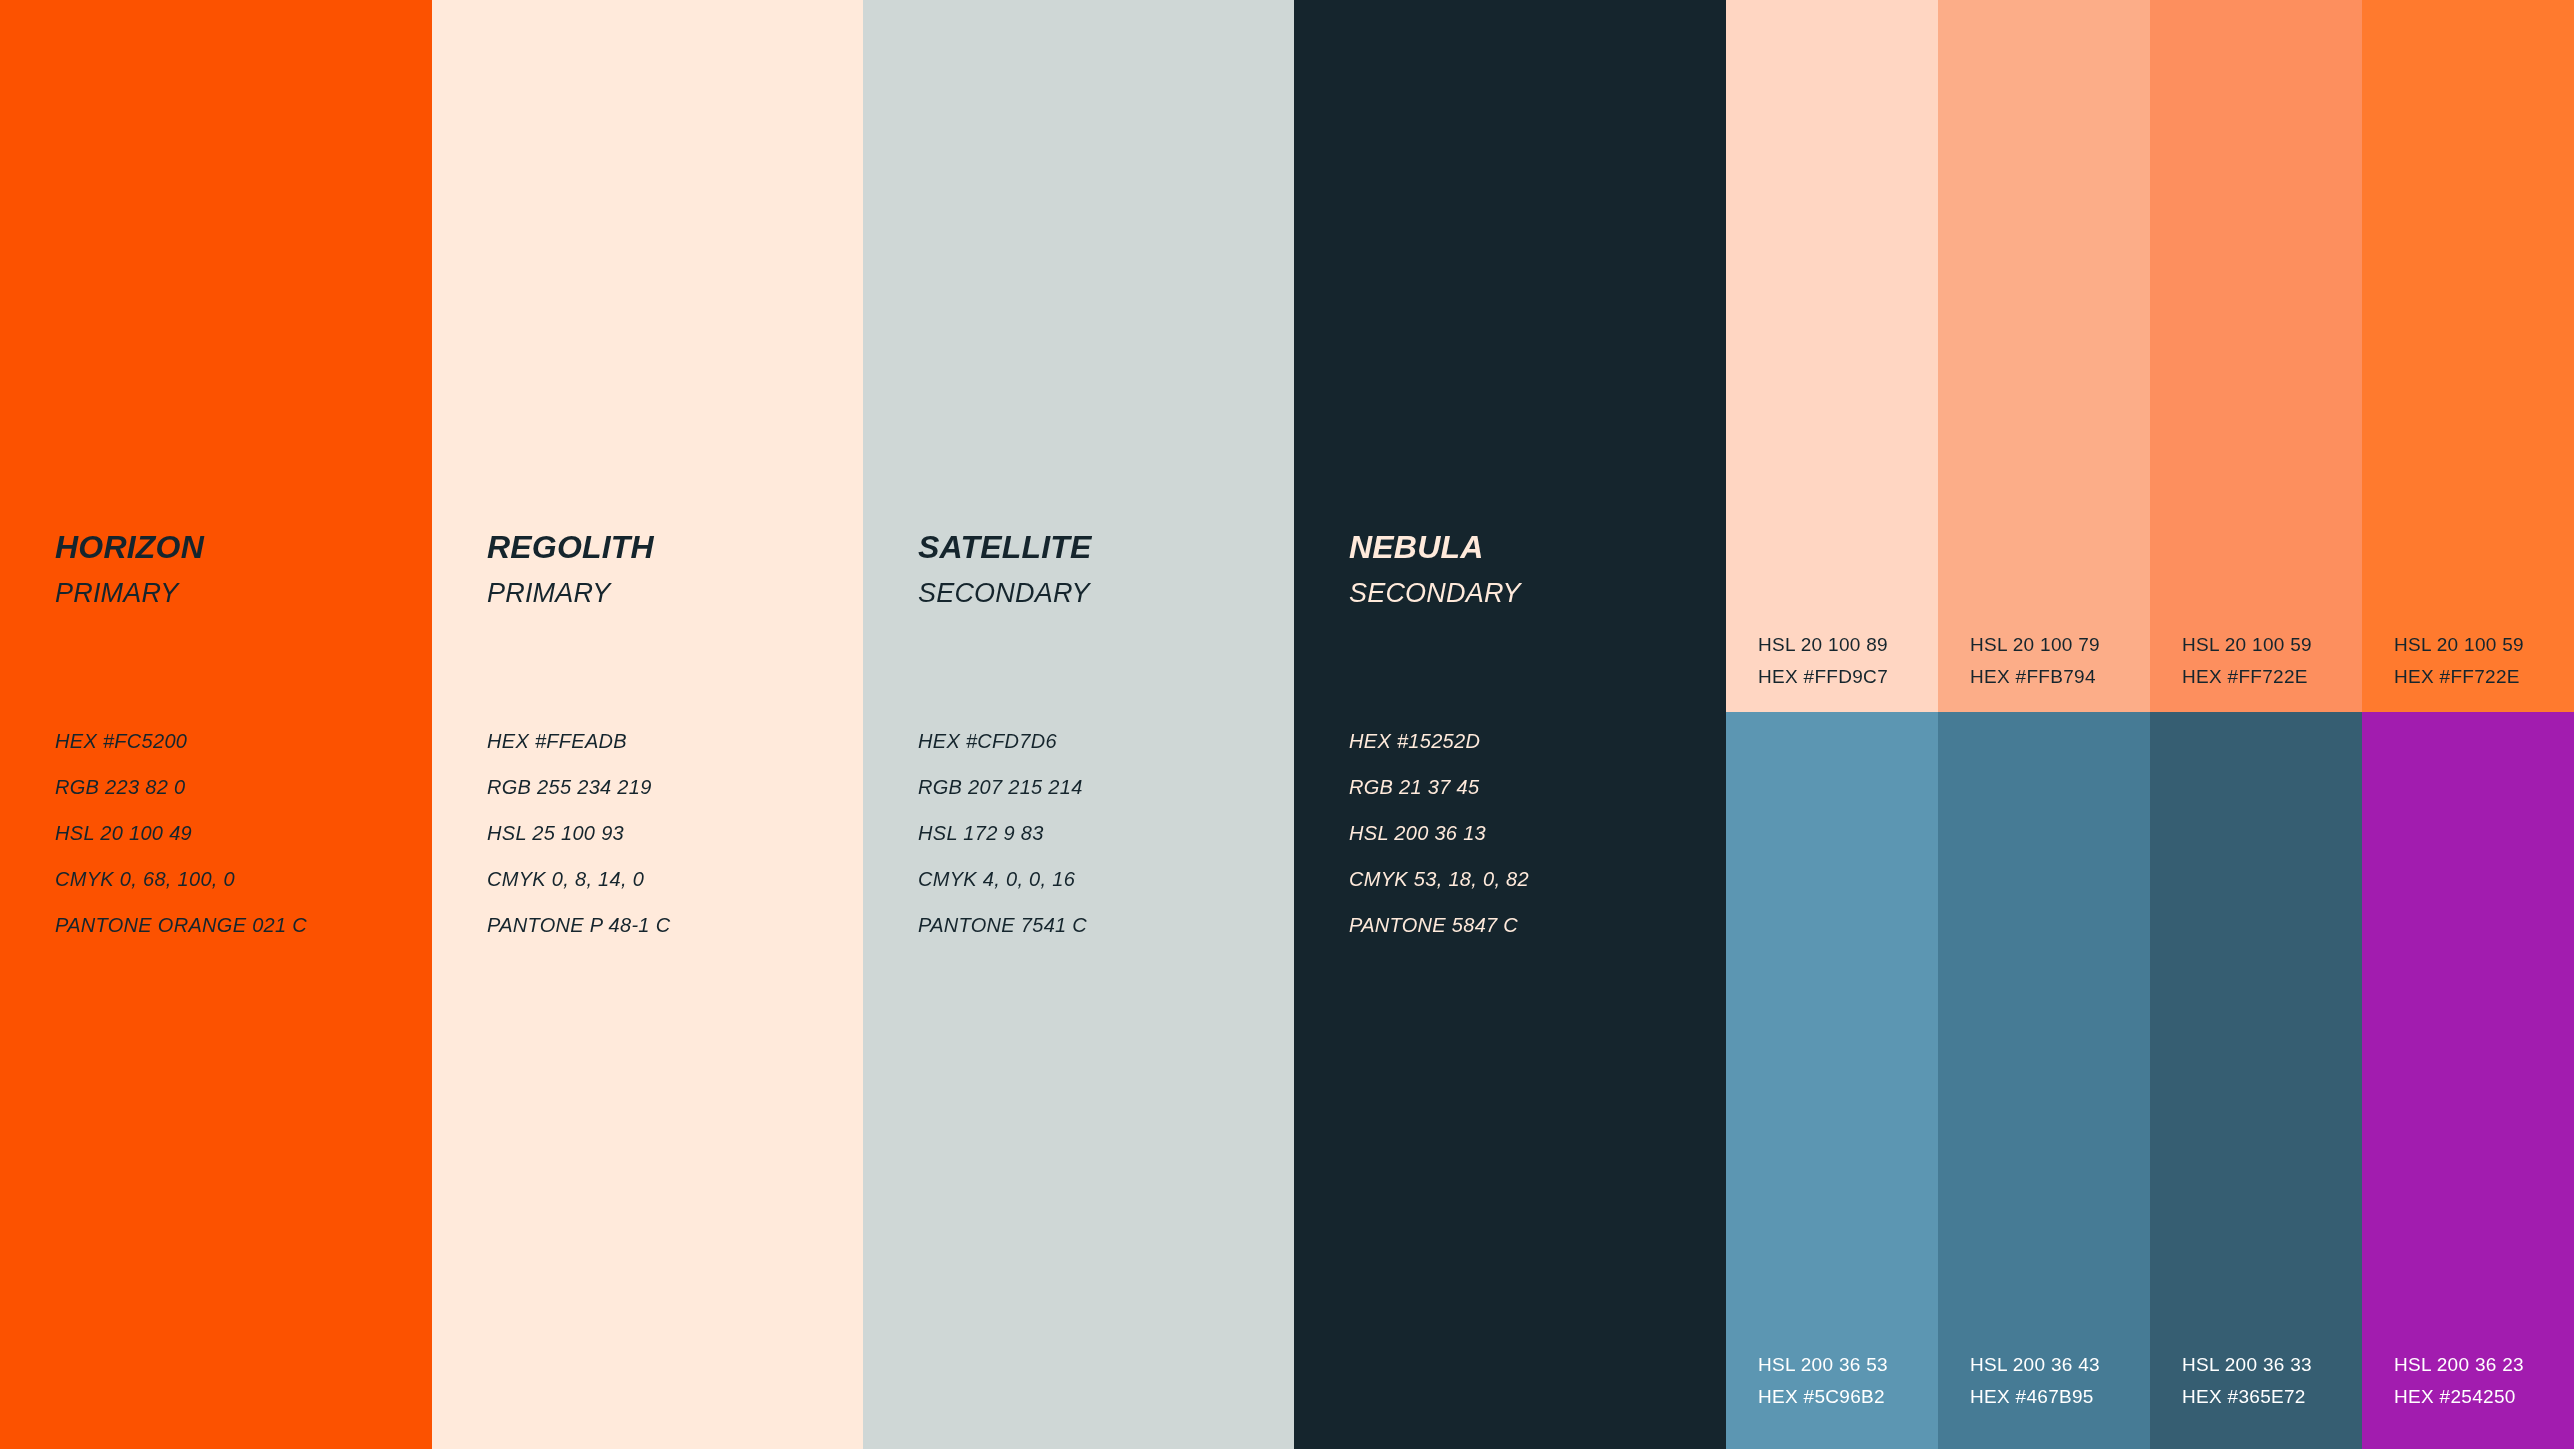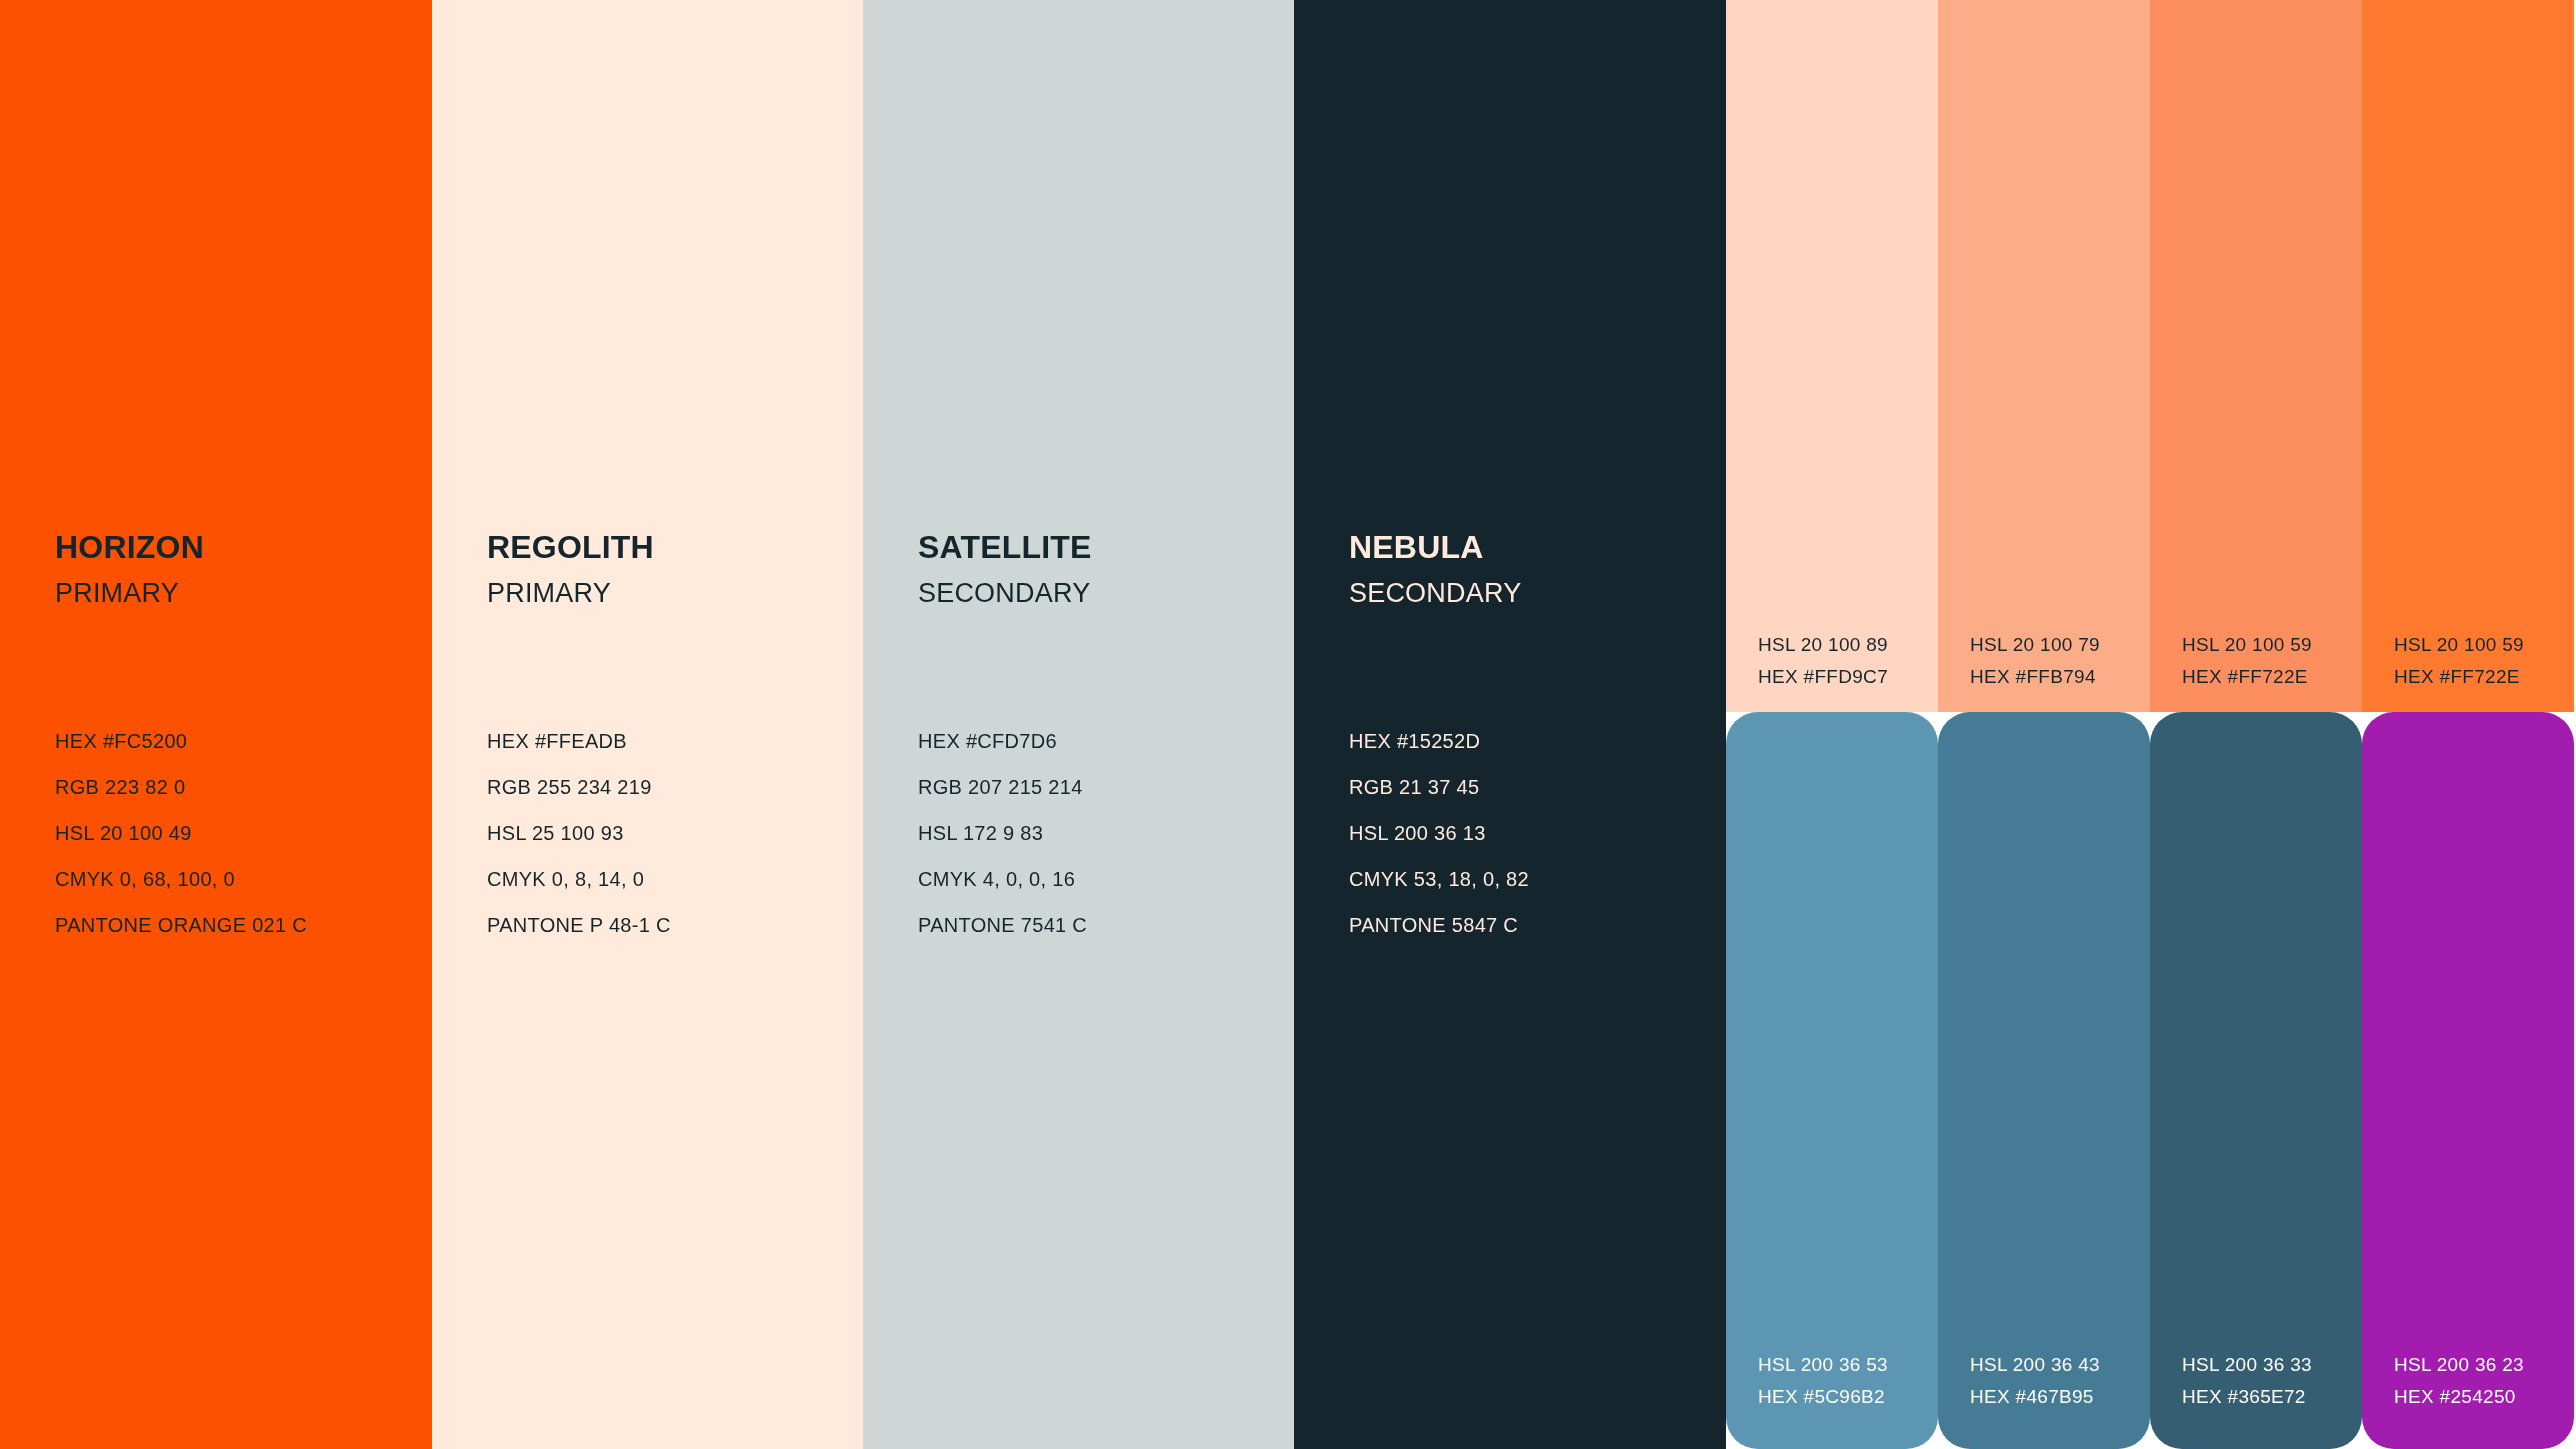--- a/index.html
+++ b/index.html
@@ -23,20 +23,21 @@
     align-items: stretch;
   }
 
   
   .palette-col {
     position: relative;
     height: 100%;
     box-sizing: border-box;
     padding-left: 55px;
     flex: 0 0 auto;
+    font-style: italic;
   }
 
   .col-title {
     position: absolute;
     left: 55px;
     top: 531px;
     font-size: 32px;
     font-weight: 700;
     letter-spacing: 0.2px;
     line-height: 1;
@@ -94,21 +95,20 @@
     padding-left: 49px;
     width: 100%;
   }
 
   .tint-cell.top {
     height: 712px;
   }
 
   .tint-cell.bottom {
     height: 737px;
-    border-radius: 32px;
   }
 
   .tint-labels {
     position: absolute;
     left: 32px;
   }
 
   .tint-cell.top .tint-labels {
     top: 629px;
   }

